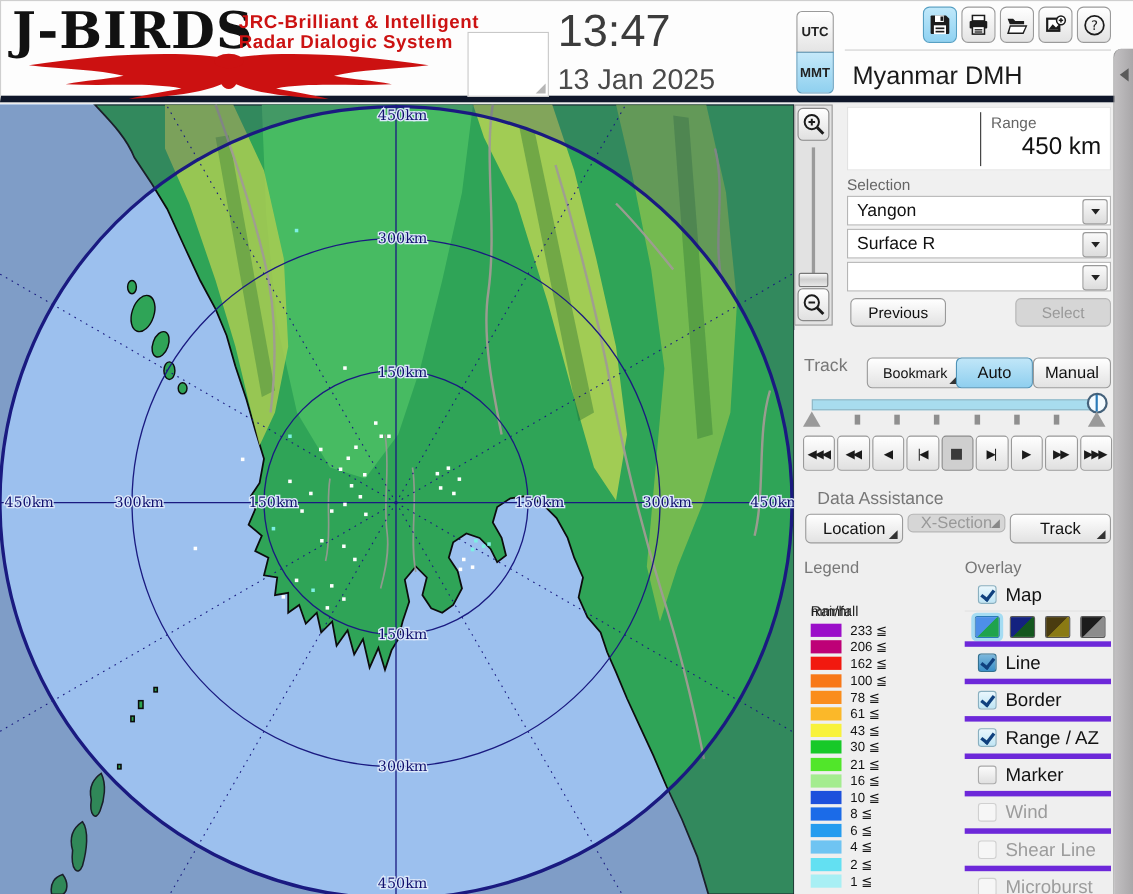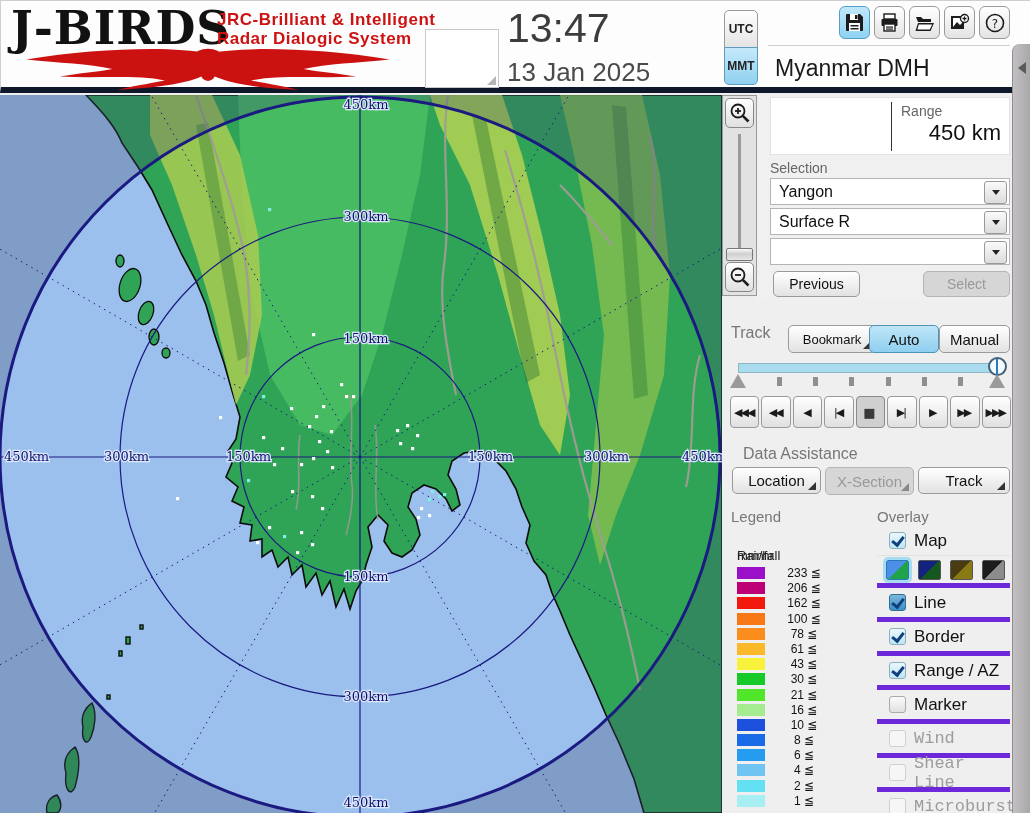--- a/index.html
+++ b/index.html
@@ -87,46 +87,46 @@
   .tick{position:absolute;top:377px;width:5px;height:9px;background:#8f8f8f;}
   #playback{position:absolute;left:730px;top:396px;width:281px;height:32px;display:flex;gap:2px;}
   .pb-btn{flex:1;box-sizing:border-box;border:1px solid #9a9a9a;border-radius:4px;background:linear-gradient(#ffffff,#e0e0e0);
           display:flex;align-items:center;justify-content:center;font-size:11px;letter-spacing:-2px;color:#1a1a1a;
           font-family:"DejaVu Sans",sans-serif;padding-right:2px;}
   .pb-btn.active{background:#cfcfcf;border-color:#8a8a8a;color:#3a3a3a;font-size:13px;letter-spacing:0;}
 
   
   #da-label{position:absolute;left:731px;top:445px;font-size:16px;color:#777;margin-left:12px;}
   #btn-location{position:absolute;left:732px;top:467px;width:89px;height:27px;font-size:15px;}
-  #btn-xsection{position:absolute;left:825px;top:467px;width:89px;height:28px;font-size:15px;}
+  #btn-xsection{position:absolute;left:825px;top:467px;width:89px;height:17px;font-size:15px;}
   #btn-track{position:absolute;left:918px;top:467px;width:92px;height:27px;font-size:15px;}
 
   
   #legend-label{position:absolute;left:731px;top:508px;font-size:15px;color:#777;}
   #legend-unit1{position:absolute;left:737px;top:532px;font-size:13px;color:#222;margin-top:16px;}
   #legend-unit2{position:absolute;left:737px;top:548px;font-size:13px;color:#222;}
   #legend-rows{position:absolute;left:737px;top:566px;width:110px;}
   .legend-row{height:15.2px;position:relative;}
   .legend-swatch{position:absolute;left:0;top:1px;width:28px;height:12px;}
-  .legend-val{position:absolute;left:36px;top:0px;width:62px;text-align:center;font-size:12px;color:#111;}
+  .legend-val{position:absolute;left:36px;top:0px;width:62px;text-align:left;font-size:12px;color:#111;}
 
   
   #overlay-label{position:absolute;left:877px;top:508px;font-size:15px;color:#777;}
   #overlay-rows{position:absolute;left:877px;top:526px;width:133px;}
   .ov-row{height:29px;display:flex;align-items:center;border-top:5px solid #6d28d9;position:relative;}
   .ov-row:first-child{border-top:none;}
   .cb{width:17px;height:17px;box-sizing:border-box;border:1px solid #8ab0c0;border-radius:3px;margin:0 8px 0 12px;
           background:linear-gradient(#eaf7fd,#bfe5f5);position:relative;flex:none;}
   .cb.blue{background:linear-gradient(#7db8dc,#3c8fc8);border-color:#33708f;}
   .cb.off{background:linear-gradient(#fbfbfb,#e0e0e0);border-color:#aaa;}
   .cb.dis{background:#f6f6f6;border-color:#d0d0d0;}
   .cb.checked::after{content:'';position:absolute;left:4px;top:1px;width:5px;height:9px;
           border-right:3px solid #10407e;border-bottom:3px solid #10407e;transform:rotate(38deg);}
   .ov-label{font-size:17px;color:#111;}
-  .ov-label.dis{color:#9c9c9c;font-family:Liberation Mono, monospace;}
+  .ov-label.dis{color:#9c9c9c;}
   .map-styles{height:27px;display:flex;align-items:center;gap:9px;padding-left:9px;border-top:1px solid #e2e2e2;}
   .map-swatch{width:23px;height:20px;border:1px solid #555;box-sizing:border-box;border-radius:2px;}
   .map-swatch.selected{outline:3px solid #a5dcf2;border-color:#2a7ab8;}
 </style>
 </head>
 <body>
 
 <div id="map">
   <svg id="map-svg" width="722" height="718" viewBox="0 0 722 718">
 

